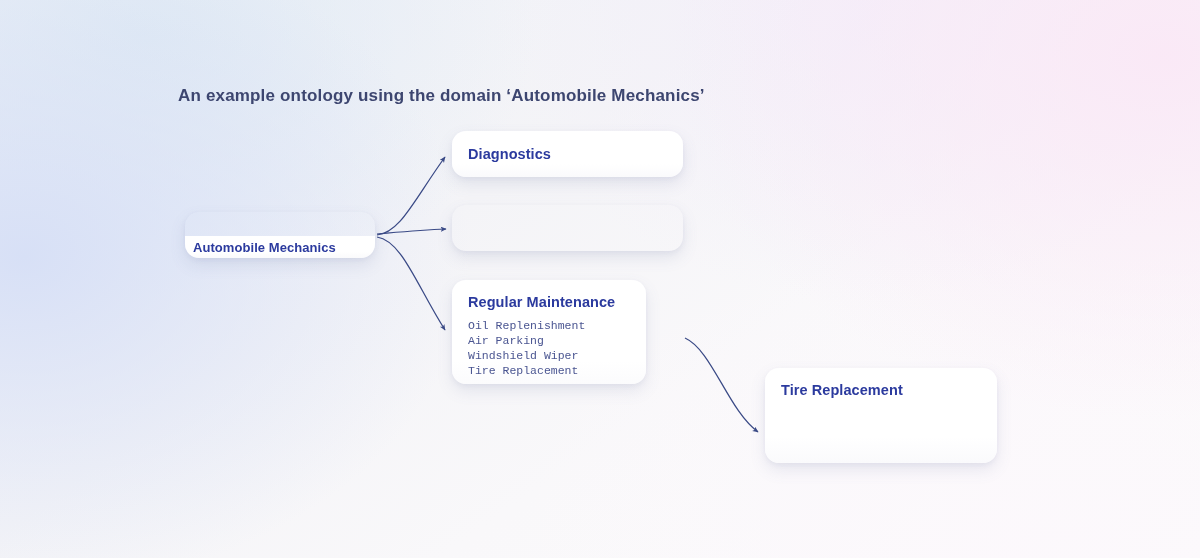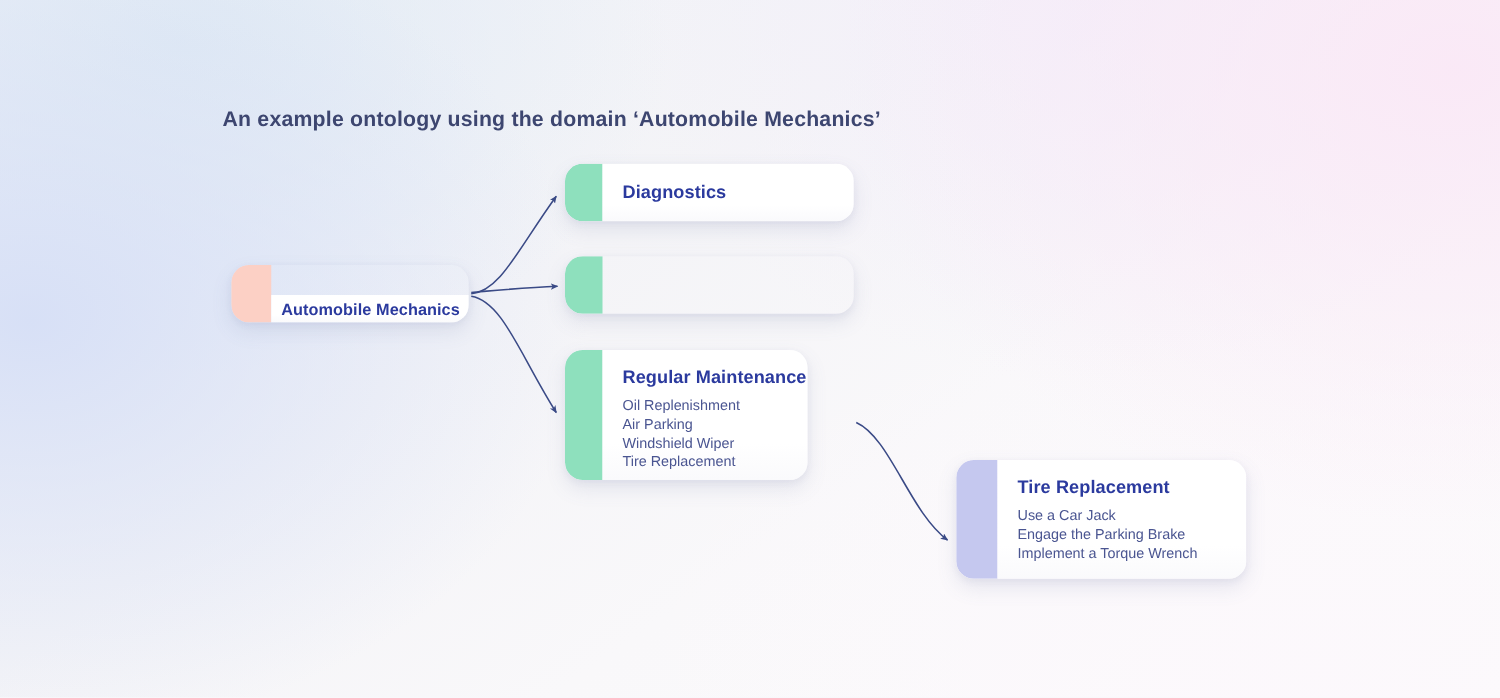--- a/index.html
+++ b/index.html
@@ -53,20 +53,21 @@
   }
 
   
   .node {
     position: absolute;
     display: flex;
     align-items: stretch;
     border-radius: 14px;
     overflow: hidden;
     box-shadow: 0 7px 16px rgba(94,106,158,0.13), 0 2px 5px rgba(94,106,158,0.07);
+    flex-direction: column;
   }
   .node .accent {
     flex: 0 0 auto;
     width: 30px;
     border-radius: 14px 0 0 14px;
   }
   .node .body {
     flex: 1 1 auto;
     background: linear-gradient(180deg, #ffffff 0%, #ffffff 72%, #fafafc 100%);
     display: flex;
@@ -84,20 +85,21 @@
   .node .items {
     margin: 0;
     padding: 0;
     list-style: none;
   }
   .node .items li {
     font-size: 11.5px;
     line-height: 15px;
     color: #4a5591;
     white-space: nowrap;
+    font-family: Liberation Mono, monospace;
   }
 
   
   #node-root {
     left: 185px;
     top: 212px;
     width: 190px;
     height: 46px;
   }
   #node-root .accent { width: 32px; }
@@ -185,21 +187,16 @@
         <li>Windshield Wiper</li>
         <li>Tire Replacement</li>
       </ul>
     </div>
   </div>
 
   <div class="node node-list" id="node-tire">
     <div class="accent" style="background:#c5c8ef"></div>
     <div class="body">
       <div class="title">Tire Replacement</div>
-      <ul class="items">
-        <li>Use a Car Jack</li>
-        <li>Engage the Parking Brake</li>
-        <li>Implement a Torque Wrench</li>
-      </ul>
     </div>
   </div>
 
 </div>
 
 </body></html>

